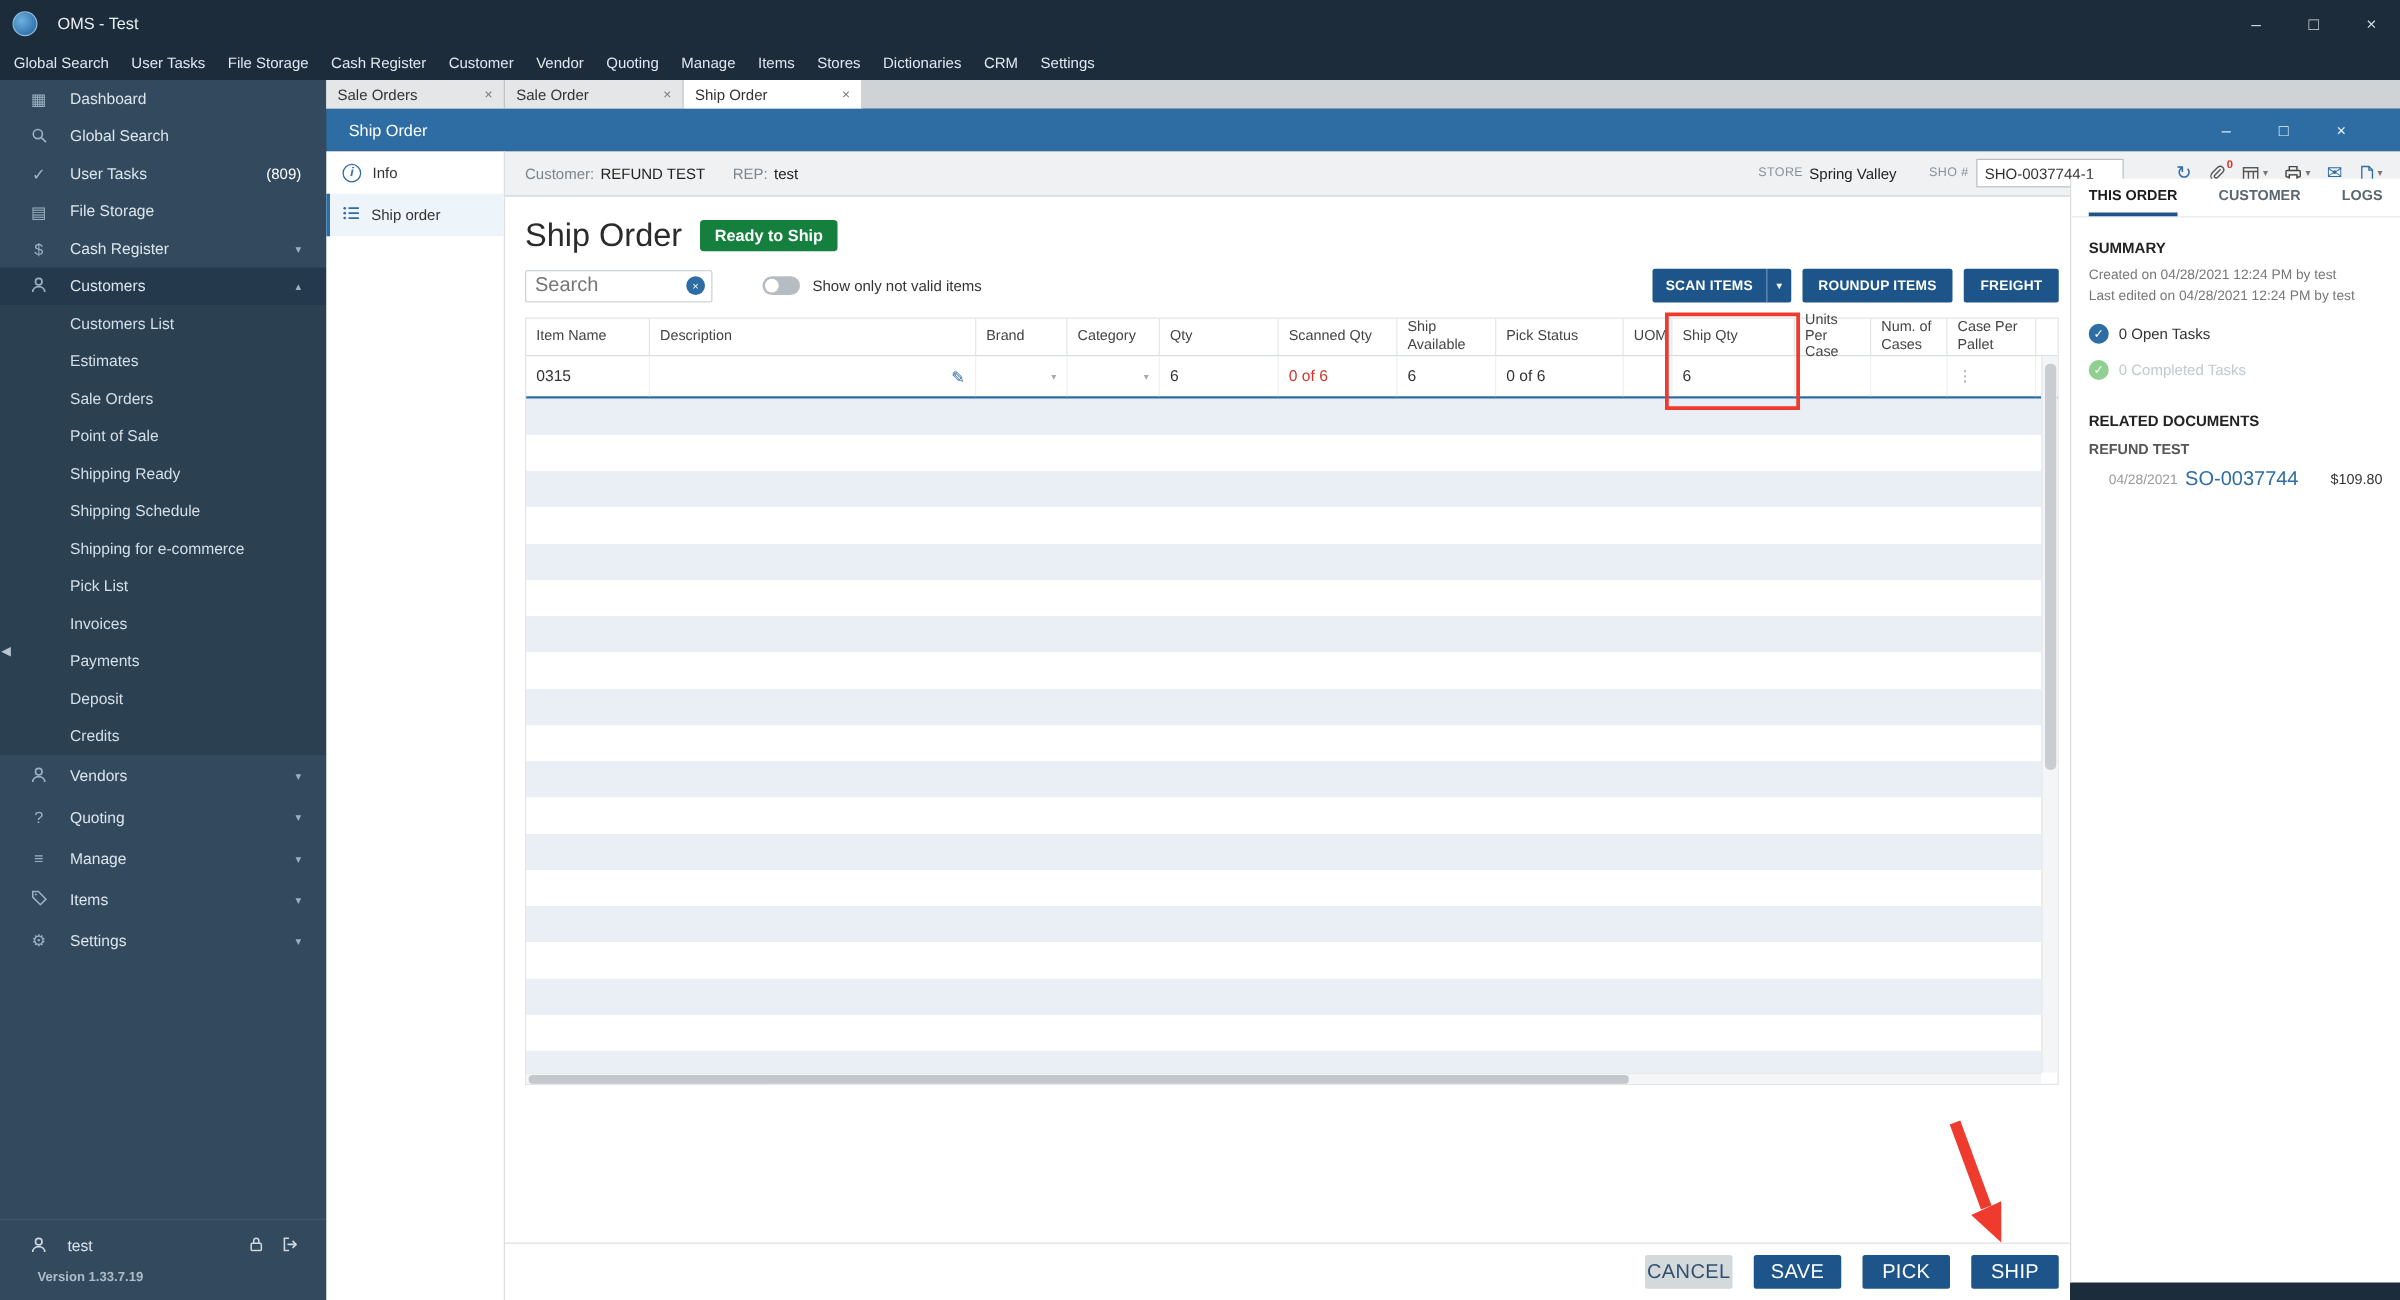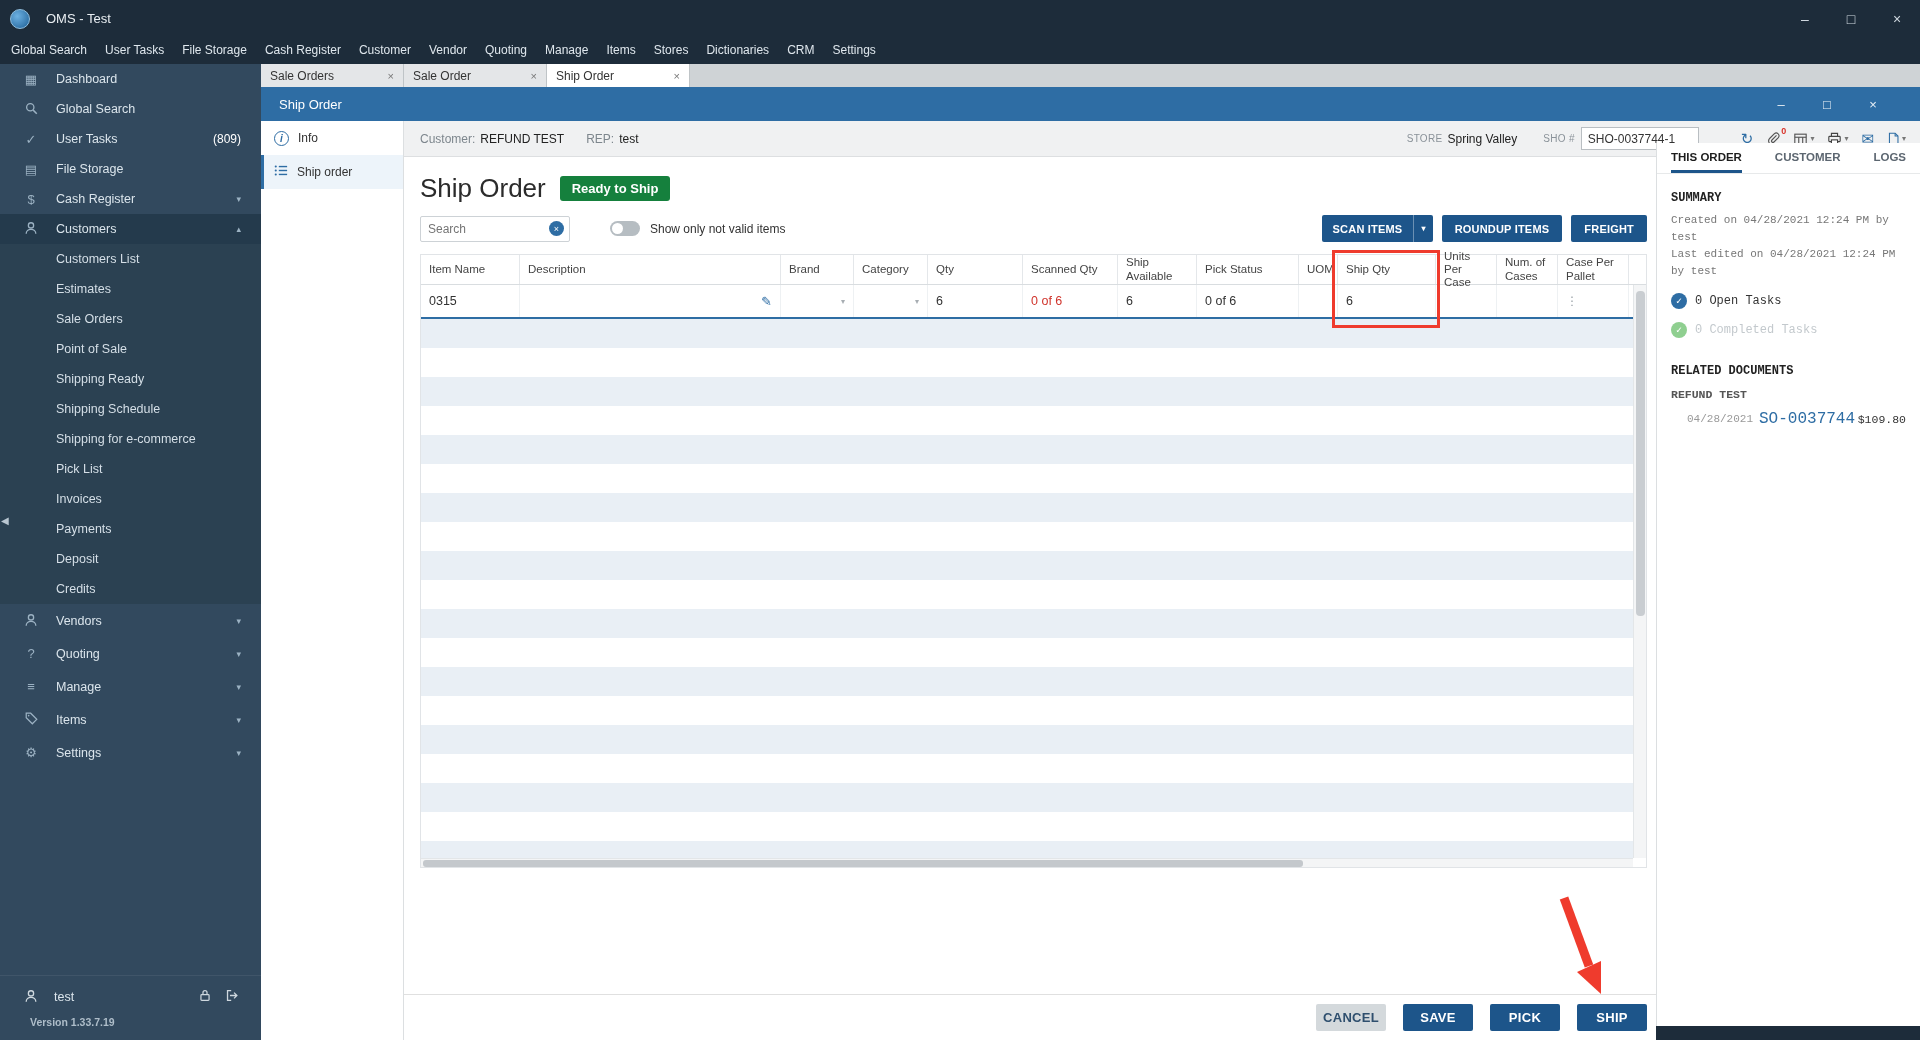--- a/index.html
+++ b/index.html
@@ -76,21 +76,21 @@
 
   
   .mainarea { position:absolute; left:404px; top:157px; width:1252px; height:883px; background:#fff; }
   .pagehead { height:38px; margin:12px 0 0 16px; display:flex; align-items:center; gap:14px; }
   .page-title { font-size:26px; color:#2b2b2b; font-weight:500; }
   .status-badge { background:#15803d; color:#fff; font-size:13px; font-weight:bold;
                   padding:5px 12px; border-radius:3px; }
   .searchrow { margin:8px 0 0 16px; width:1227px; height:27px; display:flex; align-items:center; }
   .searchbox { width:150px; height:26px; border:1px solid #cdd2d6; border-radius:2px;
                display:flex; align-items:center; padding:0 5px 0 7px; }
-  .searchbox input { border:none; outline:none; width:110px; font-size:12px; color:#7f1d1d;
+  .searchbox input { border:none; outline:none; width:110px; font-size:16px; color:#7f1d1d;
                      font-family:"Liberation Sans",sans-serif; }
   .clear-circ { width:15px; height:15px; border-radius:50%; background:#2e6da4; color:#fff; font-size:9px;
                 display:flex; align-items:center; justify-content:center; margin-left:auto; }
   .toggle { width:30px; height:15px; border-radius:8px; background:#b6bdc2; margin-left:40px; position:relative; flex:none; }
   .knob { position:absolute; left:2px; top:2px; width:11px; height:11px; border-radius:50%; background:#fff; }
   .toggle-lab { margin-left:10px; font-size:12px; color:#333; }
   .btngroup { margin-left:auto; display:flex; gap:9px; }
   .bbtn { background:#1d558a; color:#fff; font-size:11px; font-weight:bold; height:27px;
           display:flex; align-items:center; padding:0 13px; border-radius:2px; letter-spacing:0.2px; }
   .split { padding:0; }
@@ -117,33 +117,33 @@
              background:repeating-linear-gradient(to bottom, #e9eff5 0 29px, #ffffff 29px 58px); }
   .vscroll { position:absolute; right:0; top:30px; bottom:9px; width:13px; background:#f4f5f6; border-left:1px solid #e3e6e8; }
   .vthumb { position:absolute; left:2px; top:6px; width:9px; height:325px; background:#c9cdd1; border-radius:4px; }
   .hscroll { position:absolute; left:0; right:13px; bottom:0; height:9px; background:#f4f5f6; border-top:1px solid #e3e6e8; }
   .hthumb { position:absolute; left:2px; top:1px; width:880px; height:7px; background:#c4c8cc; border-radius:3px; }
 
   .footerbar { position:absolute; left:0; bottom:0; width:100%; height:46px; background:#fff;
                border-top:1px solid #e0e0e0; display:flex; align-items:center; justify-content:flex-end;
                padding-right:9px; gap:17px; }
   .fbtn { height:27px; min-width:70px; display:flex; align-items:center; justify-content:center;
-          font-size:13px; font-weight:bold; border-radius:2px; letter-spacing:0.3px; }
+          font-size:16px; font-weight:normal; border-radius:2px; letter-spacing:0.3px; }
   .fbtn.gray { background:#d4d9dc; color:#2f4f6e; }
   .fbtn.blue { background:#1d558a; color:#fff; }
 
   
   .rightpanel { position:absolute; left:1656px; top:143px; width:264px; height:883px; background:#fff;
                 border-left:1px solid #dcdfe1; }
   .rp-tabs { display:flex; justify-content:space-between; padding:0 14px; height:31px; align-items:stretch;
              border-bottom:1px solid #e7e9ea; }
   .rp-tab { font-size:11.5px; font-weight:bold; color:#5c6670; display:flex; align-items:center;
             border-bottom:3px solid transparent; }
   .rp-tab.active { color:#1d1d1d; border-bottom-color:#1d558a; }
-  .rp-body { padding:0 14px;font-family:Liberation Mono, monospace; }
+  .rp-body { padding:0 14px; }
   .rp-h { font-size:12px; font-weight:bold; color:#222; margin-top:17px; }
   .rp-meta { font-size:11px; color:#777; line-height:1.55; margin-top:7px; }
   .task-row { display:flex; align-items:center; gap:8px; margin-top:13px; font-size:12px; color:#333; }
   .task-row.done { color:#c3c9cd; }
   .circ { width:16px; height:16px; border-radius:50%; color:#fff; font-size:10px;
           display:flex; align-items:center; justify-content:center; flex:none; }
   .circ.blue { background:#2e6da4; }
   .circ.green { background:#8fcf90; }
   .doc-name { font-size:11.5px; font-weight:bold; color:#555; margin-top:10px; }
   .doc-row { display:flex; align-items:center; margin-top:9px; font-size:11px; padding-left:16px; }

